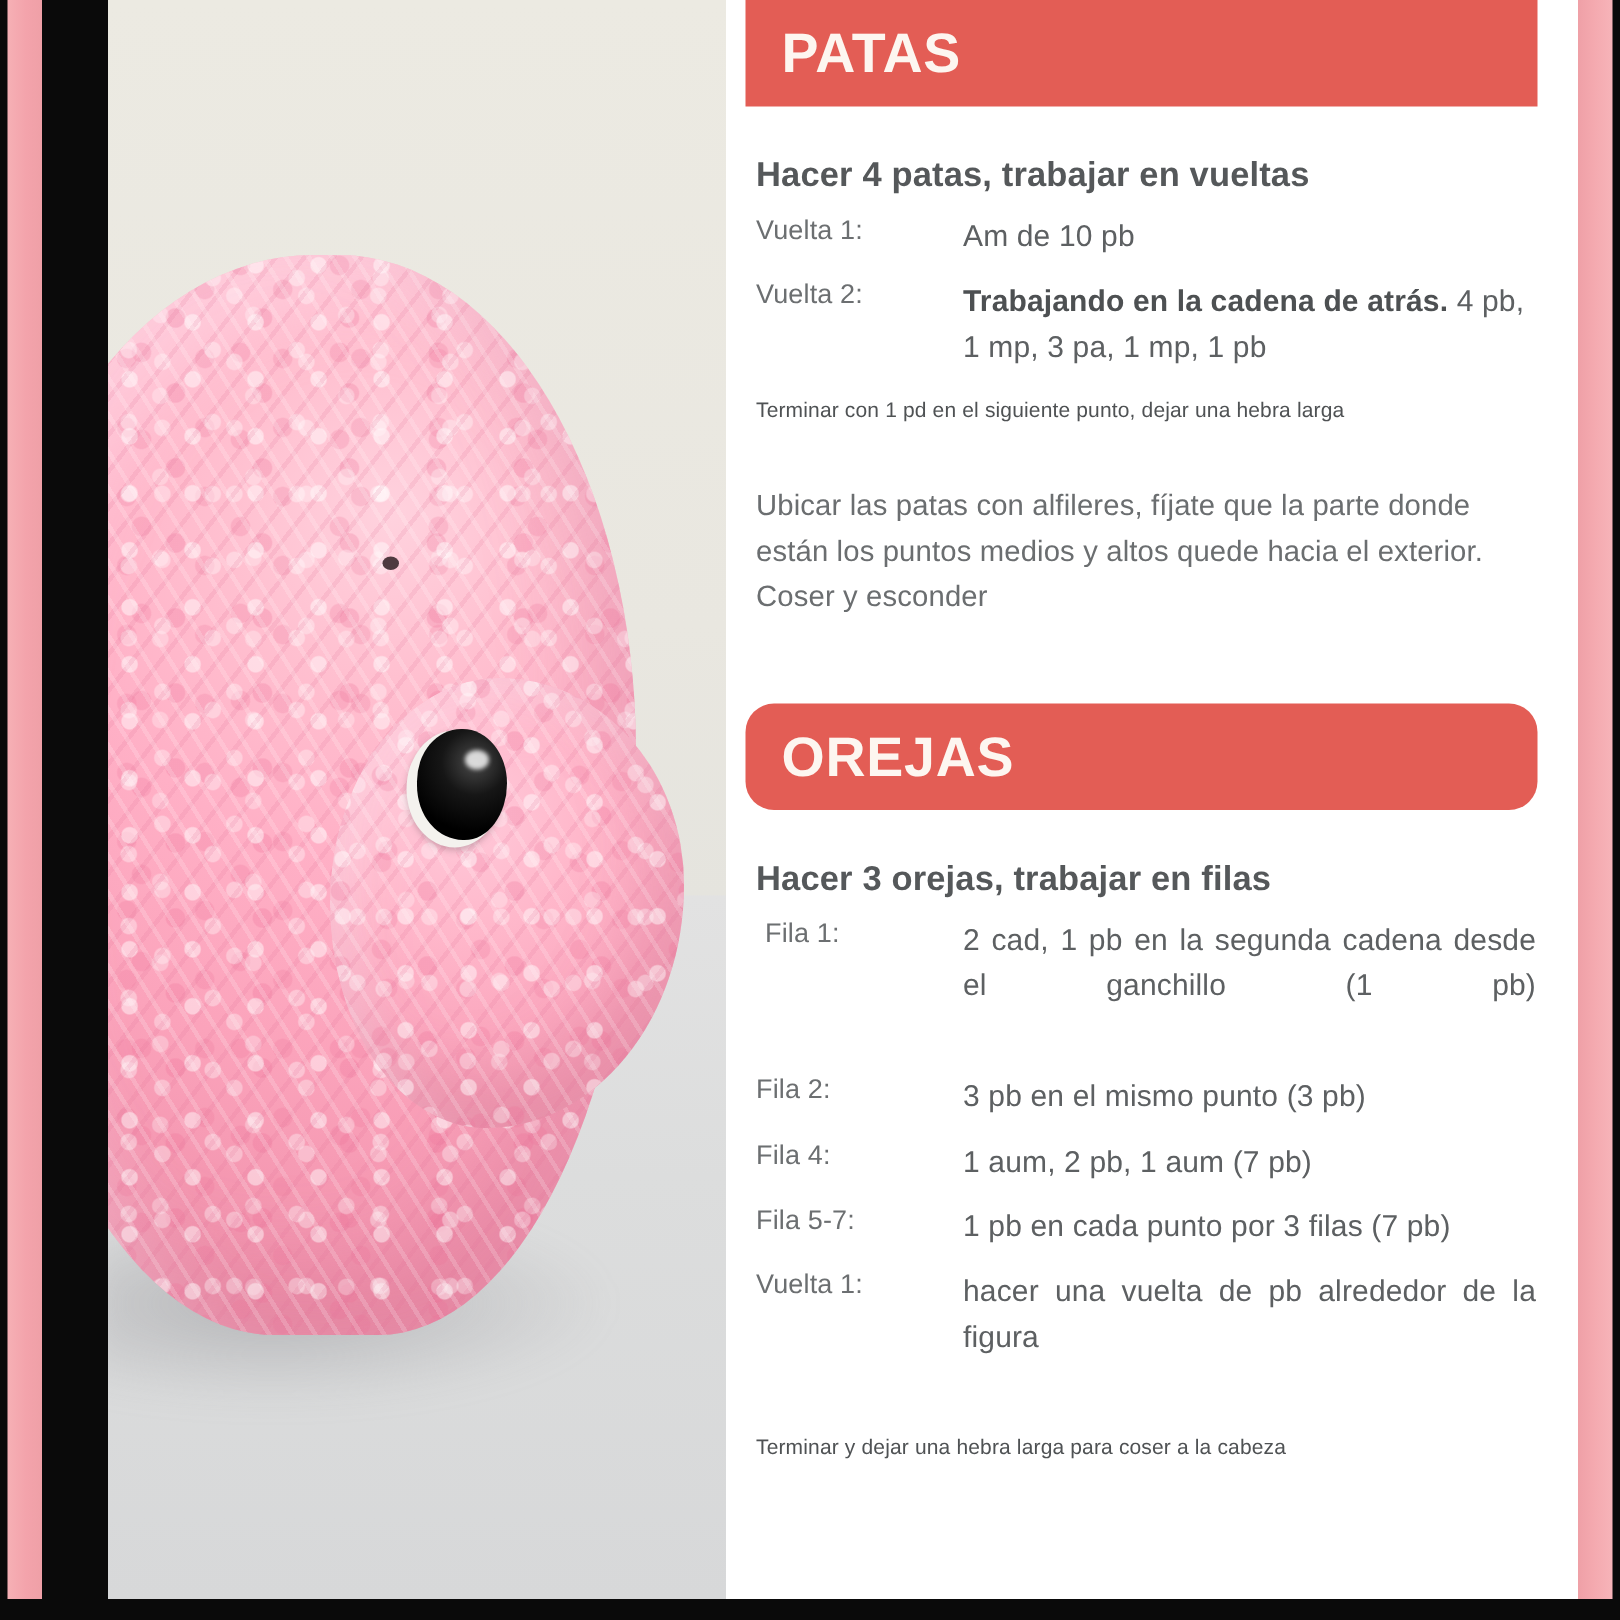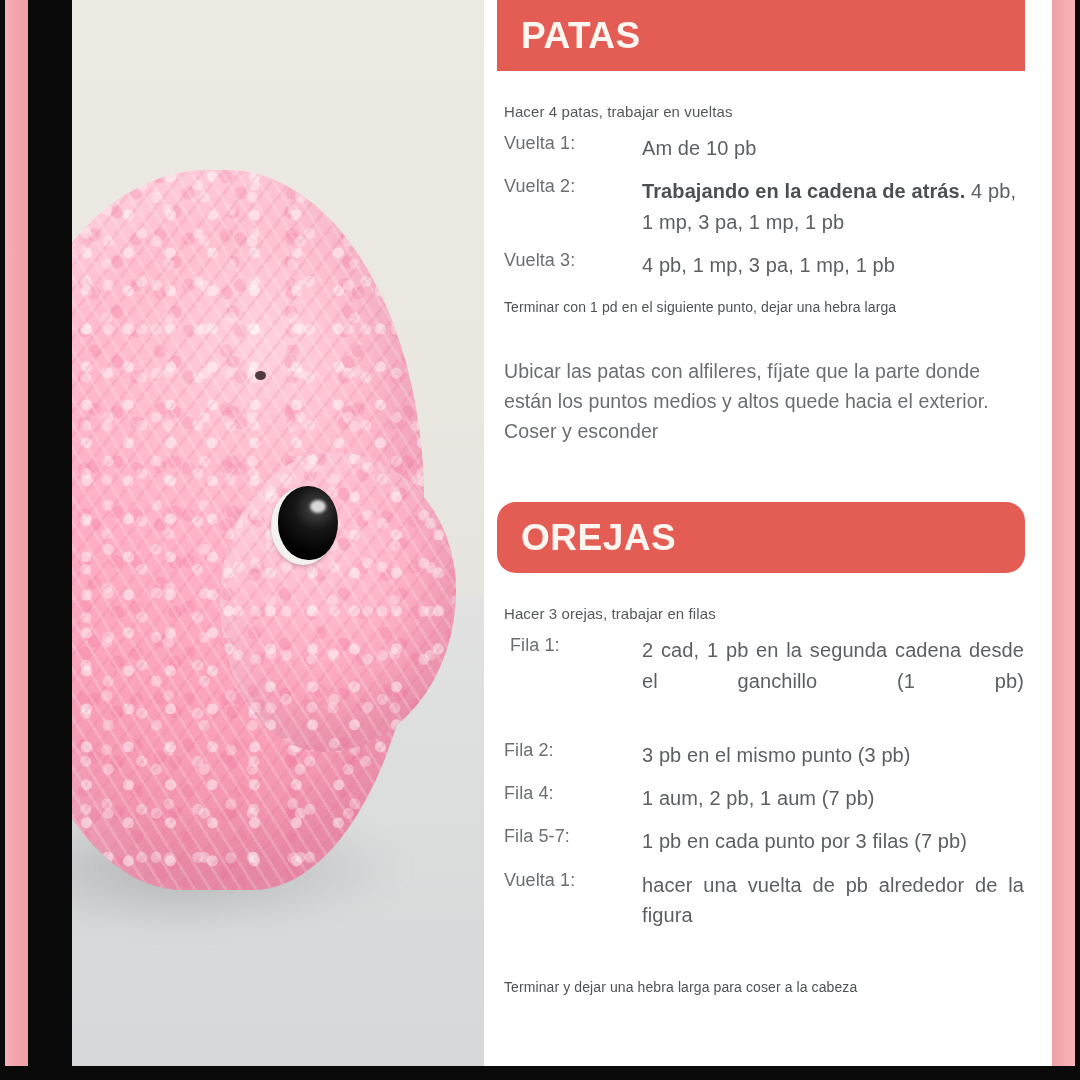--- a/index.html
+++ b/index.html
@@ -156,22 +156,22 @@
     letter-spacing:.5px;
     line-height:1;
     padding:17px 0 17px 24px;
     margin-left:13px;
     margin-right:27px;
   }
 
   .body-block { padding:0 28px 0 20px; }
 
   .lead {
-    font-size:15px;
-    font-weight:normal;
+    font-size:23px;
+    font-weight:bold;
     color:#55585a;
     letter-spacing:.1px;
     margin-top:32px;
     margin-bottom:6px;
   }
 
   table.rows { border-collapse:collapse; width:100%; }
   table.rows td { vertical-align:top; padding:7px 0 6px 0; }
   td.label {
     width:138px;
@@ -248,24 +248,20 @@
         <table class="rows">
           <tbody>
               <tr>
             <td class="label">Vuelta 1:</td>
             <td class="value">Am de 10 pb</td>
           </tr>
           <tr>
             <td class="label">Vuelta 2:</td>
             <td class="value"><b>Trabajando en la cadena de atrás.</b><span> 4 pb, 1 mp, 3 pa, 1 mp, 1 pb</span></td>
           </tr>
-          <tr>
-            <td class="label">Vuelta 3:</td>
-            <td class="value">4 pb, 1 mp, 3 pa, 1 mp, 1 pb</td>
-          </tr>
         </tbody>
           </table>
 
         <div class="note-bold">Terminar con 1 pd en el siguiente punto, dejar una hebra larga</div>
 
         <div class="note">Ubicar las patas con alfileres, fíjate que la parte donde están los puntos medios y altos quede hacia el exterior. Coser y esconder</div>
       </div>
 
       <div class="section-header" style="margin-top:56px;border-radius:19px;">OREJAS</div>
 

